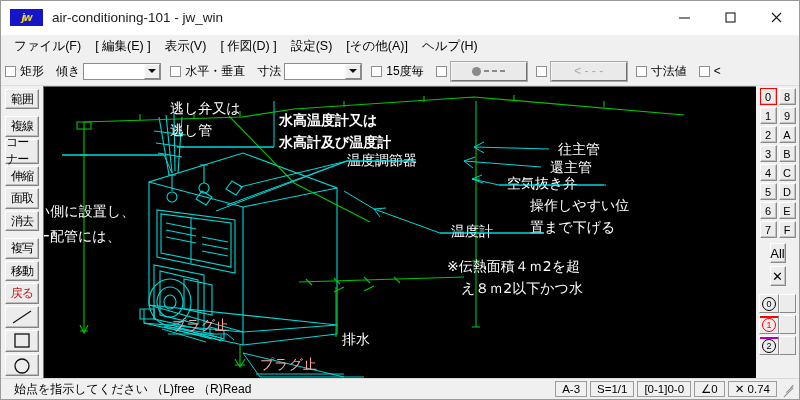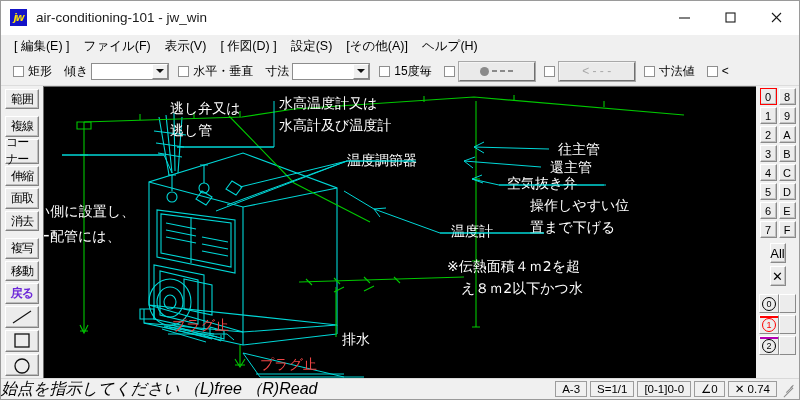--- a/index.html
+++ b/index.html
@@ -15,21 +15,21 @@
     box-sizing:border-box;
     display:flex;flex-direction:column;
   }
   
   .titlebar{
     height:33px;min-height:33px;background:#ffffff;
     display:flex;align-items:center;
     border-bottom:1px solid #ffffff;
   }
   .app-icon{
-    width:17px;height:17px;margin-left:9px;margin-right:9px;
+    width:33px;height:17px;margin-left:9px;margin-right:9px;
     background:#1414c8;position:relative;flex:none;
     display:flex;align-items:center;justify-content:center;
     font-size:11px;font-weight:bold;font-style:italic;
     color:#ffe800;line-height:1;letter-spacing:-1px;
   }
   .title-text{
     font-size:13.5px;color:#1a1a1a;flex:1;white-space:nowrap;
   }
   .wbtns{display:flex;height:33px;}
   .wbtn{
@@ -42,21 +42,21 @@
     height:22px;min-height:22px;background:#f0f0f0;
     display:flex;align-items:center;
     padding-left:6px;
   }
   .menu-item{
     font-size:12.5px;color:#000;padding:2px 7px;white-space:nowrap;
   }
   
   .ctrlbar{
     height:28px;min-height:28px;background:#f0f0f0;
-    display:flex;align-items:center;padding-left:12px;gap:0px;
+    display:flex;align-items:center;padding-left:4px;gap:0px;
     border-bottom:1px solid #dcdcdc;
   }
   .cb-item{display:flex;align-items:center;margin-right:9px;white-space:nowrap;}
   .chk{
     width:11px;height:11px;border:1px solid #8f8f8f;background:#fff;
     box-sizing:border-box;margin-right:4px;flex:none;
   }
   .cb-label{font-size:12px;color:#000;margin-right:3px;}
   .combo{
     height:17px;border:1px solid #8d8d8d;background:#fff;
@@ -92,40 +92,40 @@
     padding-top:3px;box-sizing:border-box;
   }
   .tbtn{
     width:34px;height:25px;margin-bottom:2px;
     background:#ececec;
     border:1px solid #ffffff;border-right-color:#828282;border-bottom-color:#828282;
     box-shadow:inset -1px -1px 0 #bdbdbd;
     font-size:12px;color:#000;display:flex;align-items:center;justify-content:center;
     box-sizing:border-box;letter-spacing:-1px;
   }
-  .tbtn.disabled{color:#6d28d9;font-weight:bold;}
+  .tbtn.disabled{color:#b91c1c;}
   .tbtn.gap{margin-top:5px;}
   .ticon{
     width:34px;height:27px;margin-bottom:2px;background:#ececec;
     border:1px solid #ffffff;border-right-color:#828282;border-bottom-color:#828282;
     box-shadow:inset -1px -1px 0 #bdbdbd;
     display:flex;align-items:center;justify-content:center;box-sizing:border-box;
   }
   
   .canvaswrap{
     flex:1;background:#000;position:relative;overflow:hidden;
     border-top:1px solid #6b6b6b;border-left:1px solid #6b6b6b;
   }
   .canvaswrap svg{display:block;position:absolute;top:0;left:0;}
   .cv-text{
     position:absolute;white-space:pre;font-size:14px;line-height:22px;
     font-family:"DejaVu Sans","Liberation Sans",sans-serif;
   }
   .cv-text.white{color:#ffffff;}
-  .cv-text.cyan{color:#ef4444;}
+  .cv-text.cyan{color:#fca5a5;}
   
   .rtool{
     width:43px;min-width:43px;background:#f0f0f0;
     display:flex;flex-direction:column;align-items:center;
     padding-top:2px;box-sizing:border-box;
   }
   .lyrow{display:flex;gap:2px;margin-bottom:2px;}
   .lyb{
     width:17px;height:17px;background:#ececec;
     border:1px solid #ffffff;border-right-color:#8a8a8a;border-bottom-color:#8a8a8a;
@@ -161,21 +161,21 @@
     width:17px;height:19px;background:#ececec;
     border:1px solid #ffffff;border-right-color:#8a8a8a;border-bottom-color:#8a8a8a;
     box-sizing:border-box;
   }
   
   .statusbar{
     height:20px;min-height:20px;background:#f0f0f0;display:flex;align-items:center;
     border-top:1px solid #d8d8d8;
   }
   .st-msg{
-    font-size:16px;color:#000;padding-left:0;flex:1;white-space:nowrap;font-style:italic;
+    font-size:12px;color:#000;padding-left:13px;flex:1;white-space:nowrap;
   }
   .st-cell{
     height:16px;border:1px solid #9c9c9c;background:#f0f0f0;margin-right:3px;
     font-size:11.5px;color:#000;display:flex;align-items:center;justify-content:center;
     padding:0 6px;box-sizing:border-box;white-space:nowrap;
   }
   .grip{
     width:14px;height:14px;margin:0 3px 0 2px;position:relative;flex:none;
   }
   .grip span{position:absolute;background:#8d8d8d;height:1px;transform:rotate(-45deg);}
@@ -202,22 +202,22 @@
       <div class="wbtn">
         <svg width="13" height="13" viewBox="0 0 13 13">
             <line x1="2" y1="2" x2="11" y2="11" stroke="#1a1a1a" stroke-width="1.1"></line>
             <line x1="11" y1="2" x2="2" y2="11" stroke="#1a1a1a" stroke-width="1.1"></line>
           </svg>
       </div>
     </div>
   </div>
 
   <div class="menubar">
+    <div class="menu-item">ファイル(F)</div>
     <div class="menu-item">[ 編集(E) ]</div>
-    <div class="menu-item">ファイル(F)</div>
     <div class="menu-item">表示(V)</div>
     <div class="menu-item">[ 作図(D) ]</div>
     <div class="menu-item">設定(S)</div>
     <div class="menu-item">[その他(A)]</div>
     <div class="menu-item">ヘルプ(H)</div>
   </div>
 
   <div class="ctrlbar">
     <div class="cb-item">
       <div class="chk"></div>
@@ -396,21 +396,21 @@
           <path d="M128,238 L177,254 L177,248"></path>
 
           <path d="M199,266 L216,290"></path>
           <path d="M199,266 L300,290"></path>
           <path d="M216,290 L320,290"></path>
         </g>
       </svg>
 
       <div class="cv-text white" style="left:126px;top:10px;">逃し弁又は
 逃し管</div>
-      <div class="cv-text white" style="left:235px;top:5px;">水高温度計又は
+      <div class="cv-text white" style="left:235px;top:22px;font-weight:bold;">水高温度計又は
 水高計及び温度計</div>
       <div class="cv-text white" style="left:303px;top:62px;">温度調節器</div>
       <div class="cv-text white" style="left:514px;top:51px;">往主管</div>
       <div class="cv-text white" style="left:506px;top:69px;">還主管</div>
       <div class="cv-text white" style="left:463px;top:85px;">空気抜き弁</div>
       <div class="cv-text white" style="left:486px;top:107px;">操作しやすい位
 置まで下げる</div>
       <div class="cv-text white" style="left:407px;top:133px;">温度計</div>
       <div class="cv-text white" style="left:-8px;top:113px;">い側に設置し、</div>
       <div class="cv-text white" style="left:-8px;top:138px;">ー配管には、</div>

